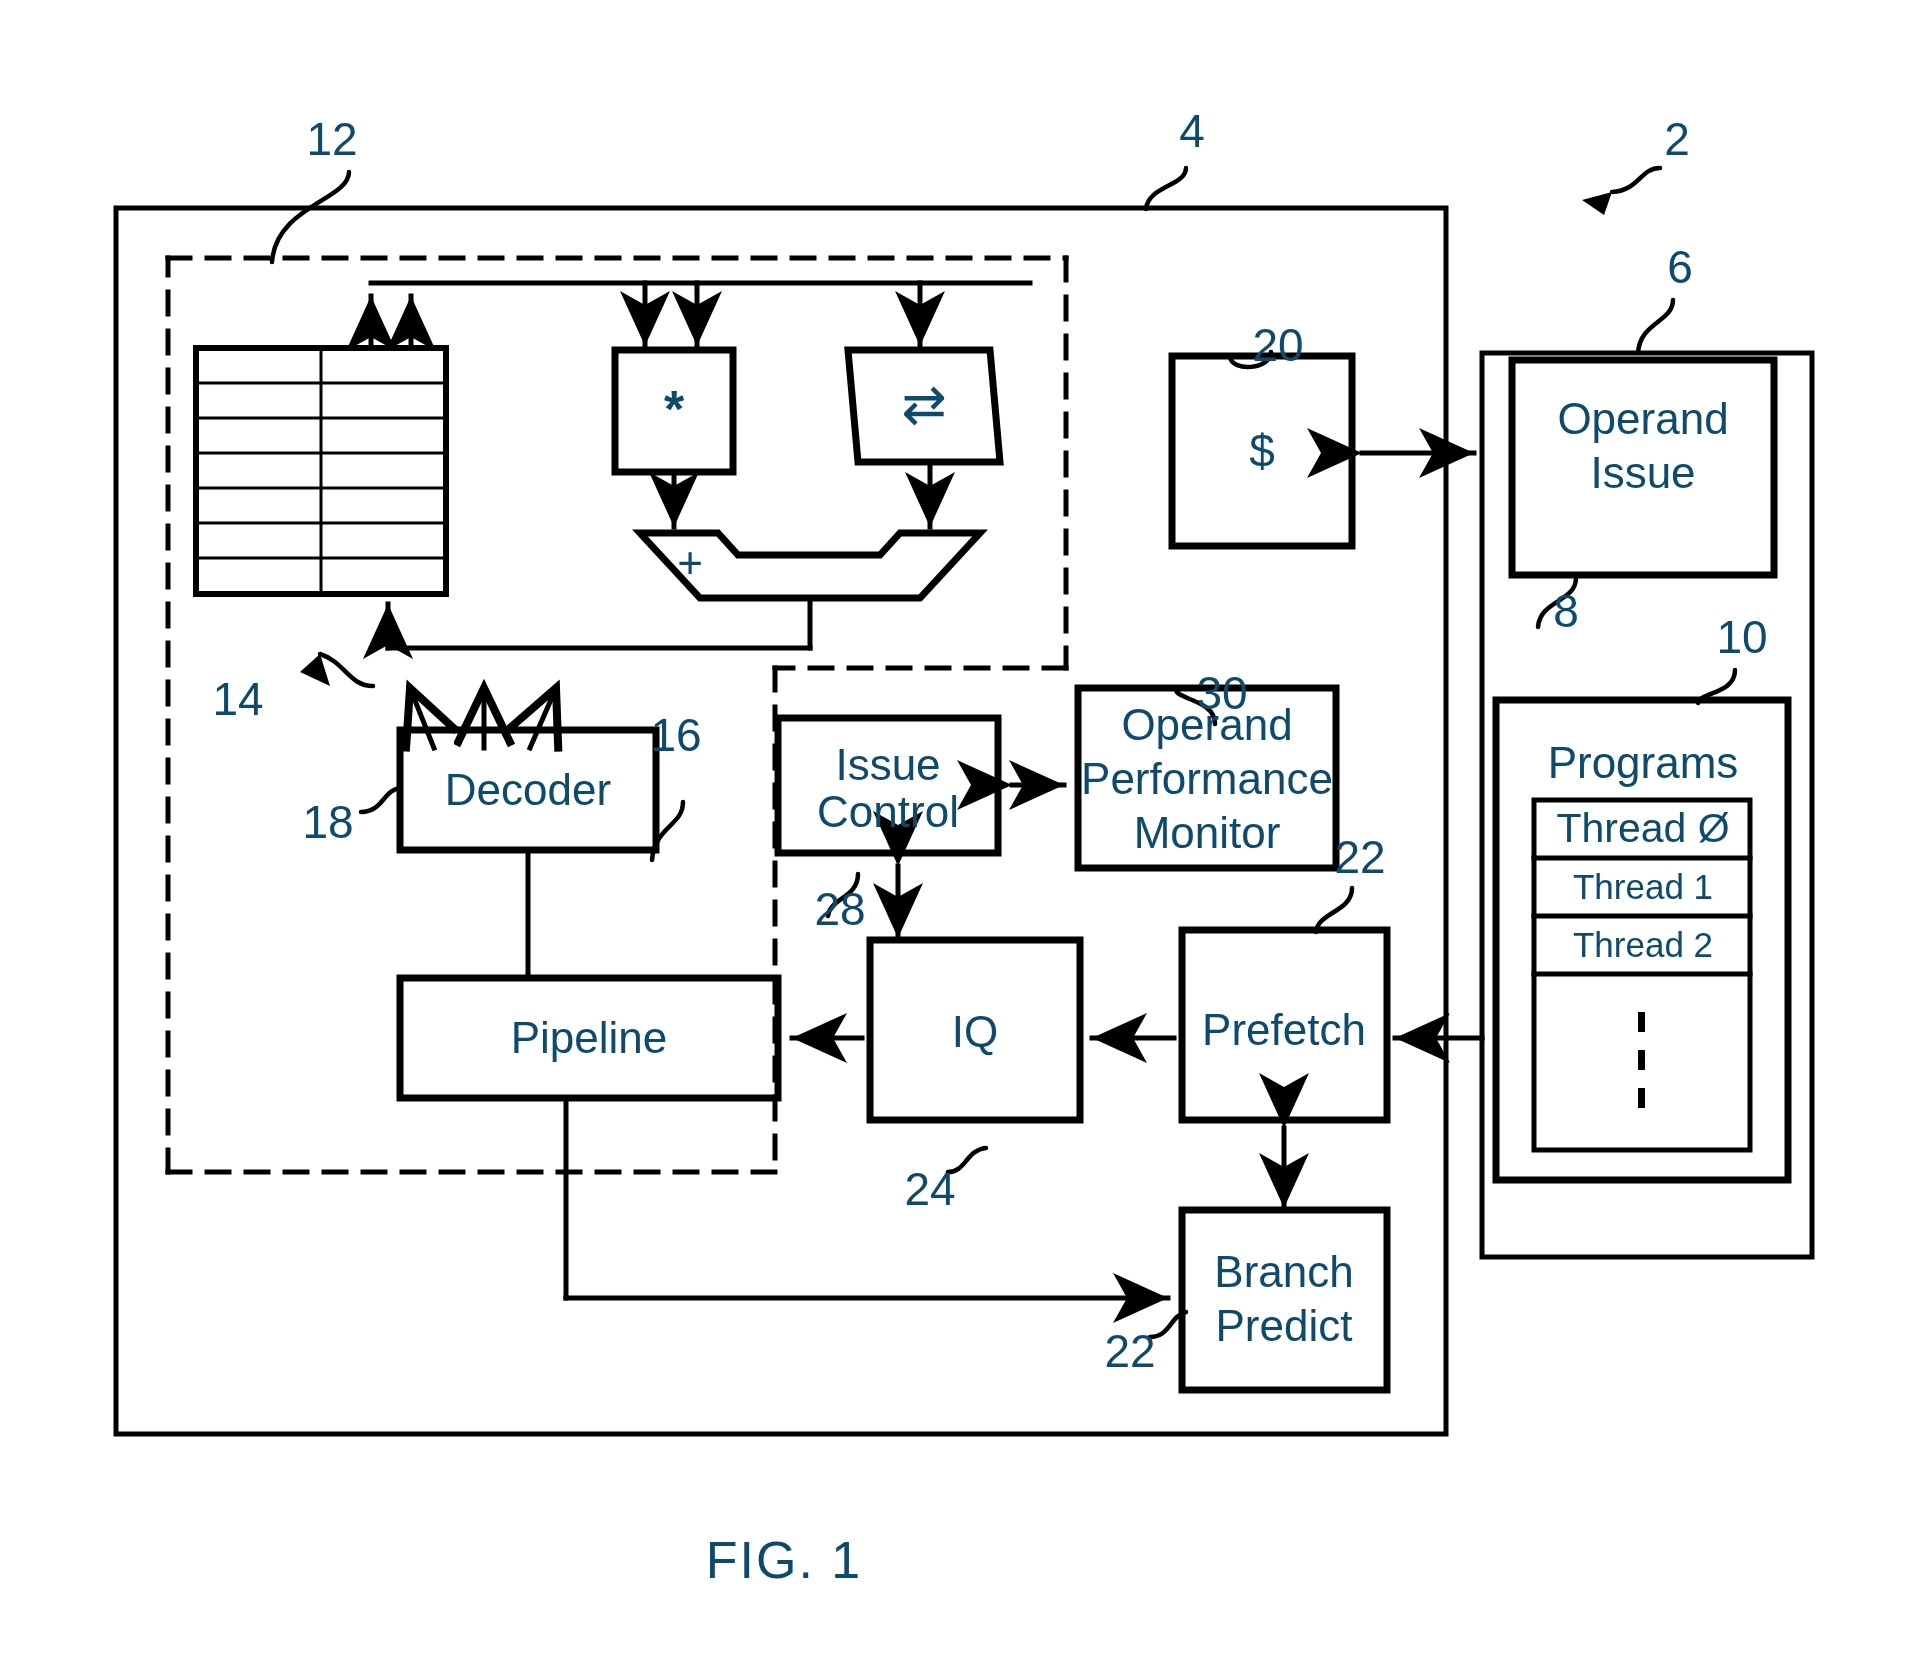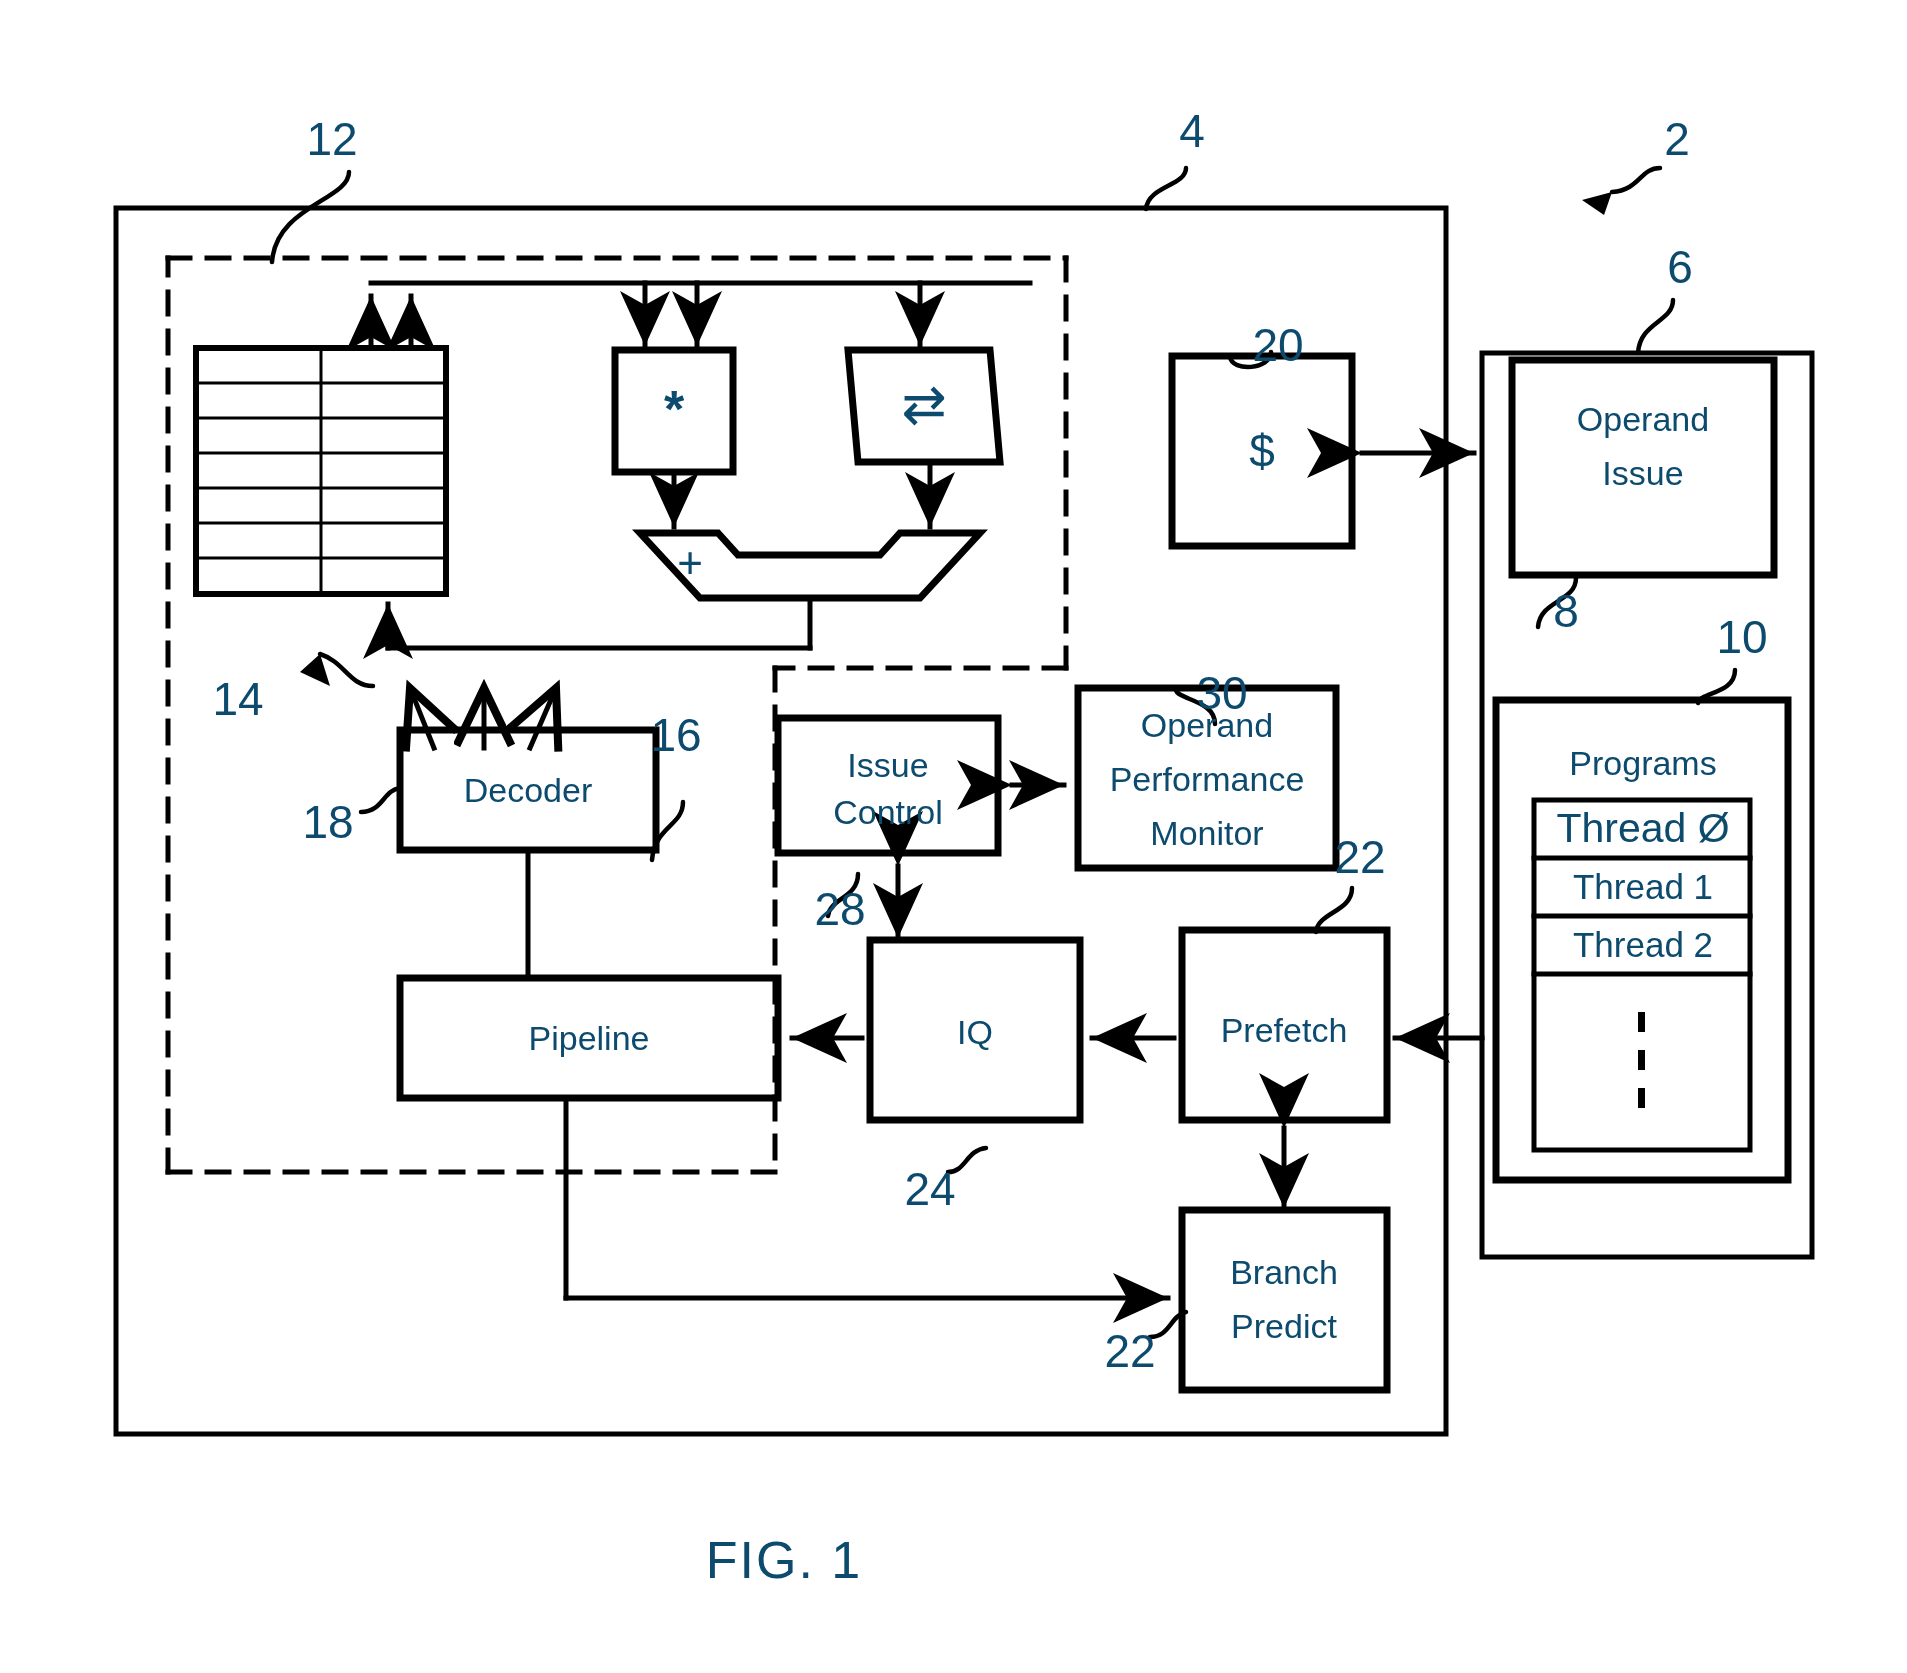--- a/index.html
+++ b/index.html
@@ -1,20 +1,20 @@
 <!DOCTYPE html>
 <html><head>
 <meta charset="utf-8">
 <style>
   html,body{margin:0;padding:0;background:#ffffff;}
   body{width:1907px;height:1673px;font-family:"Liberation Sans",sans-serif;color:#000;}
   #root{position:relative;width:1907px;height:1673px;overflow:hidden;}
   svg#figure{position:absolute;left:0;top:0;width:1907px;height:1673px;}
   .lbl{position:absolute;font-family:"Liberation Sans",sans-serif;color:#0c4a6e;white-space:pre;line-height:1.12;}
-  .boxtext{text-align:center;font-size:34px;}
+  .boxtext{text-align:center;font-size:44px;}
   .reftext{font-size:46px;}
   .figcap{font-size:52px;letter-spacing:2px;}
   .ctr{transform:translate(-50%,-50%);}
 </style>
 </head>
 <body>
 
 <div id="root">
 
   <svg id="figure" viewBox="0 0 1907 1673">

